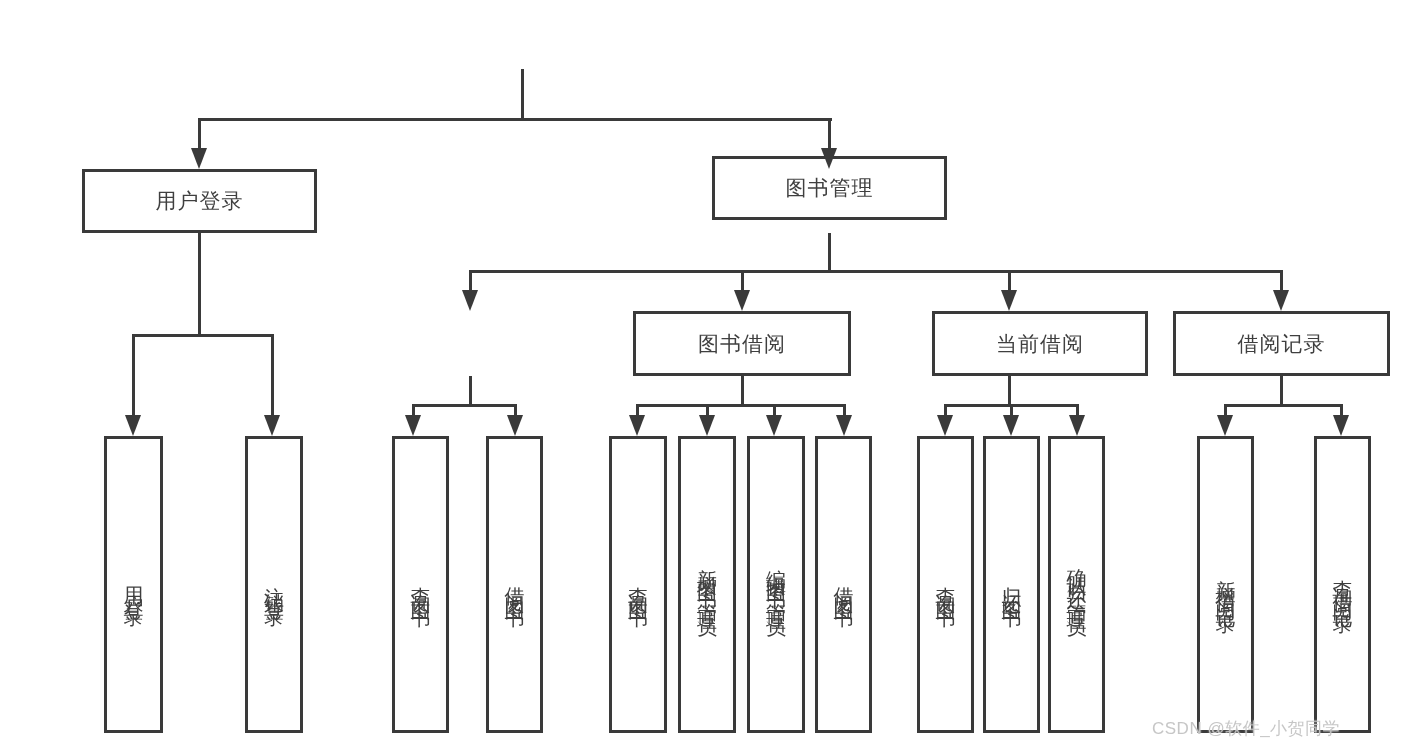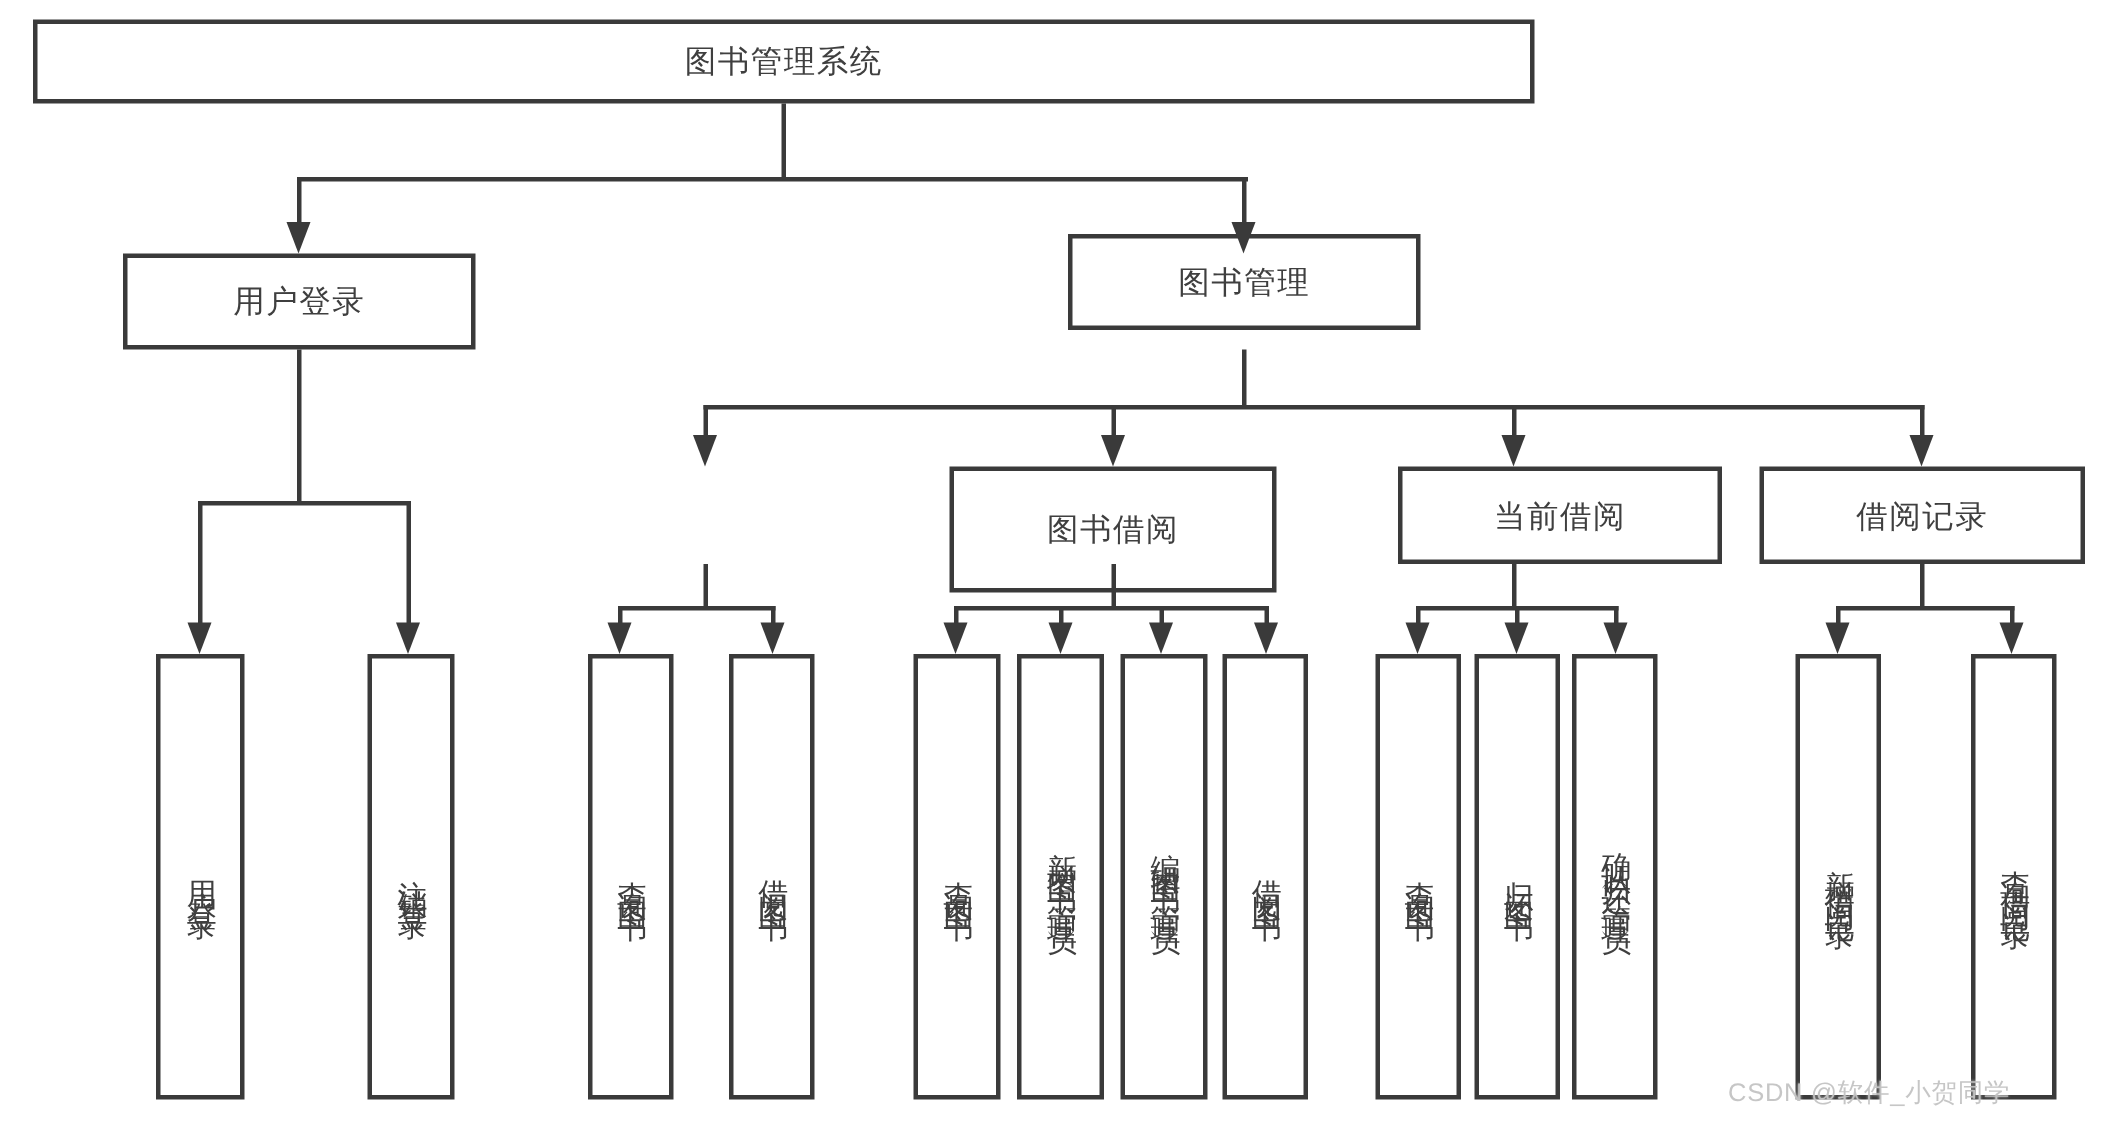--- a/index.html
+++ b/index.html
@@ -46,32 +46,29 @@
     text-shadow:0 0 2px rgba(255,255,255,0.8);
     letter-spacing:0.5px;
     white-space:nowrap;
   }
 </style>
 </head>
 <body>
 
 <div id="stage">
 
-  <div class="box" style="left:22px;top:13px;width:1001px;height:56px;">
-    <span class="hlabel">图书管理系统</span>
-  </div>
 
   <div class="box" style="left:82px;top:169px;width:235px;height:64px;">
     <span class="hlabel">用户登录</span>
   </div>
   <div class="box" style="left:712px;top:156px;width:235px;height:64px;">
     <span class="hlabel">图书管理</span>
   </div>
 
-  <div class="box" style="left:633px;top:311px;width:218px;height:84px;">
+  <div class="box" style="left:633px;top:311px;width:218px;height:65px;">
     <span class="hlabel">图书借阅</span>
   </div>
   <div class="box" style="left:932px;top:311px;width:216px;height:65px;">
     <span class="hlabel">当前借阅</span>
   </div>
   <div class="box" style="left:1173px;top:311px;width:217px;height:65px;text-align:right;">
     <span class="hlabel">借阅记录</span>
   </div>
 
   <div class="box vbox" style="left:104px;top:436px;width:59px;height:297px;">

